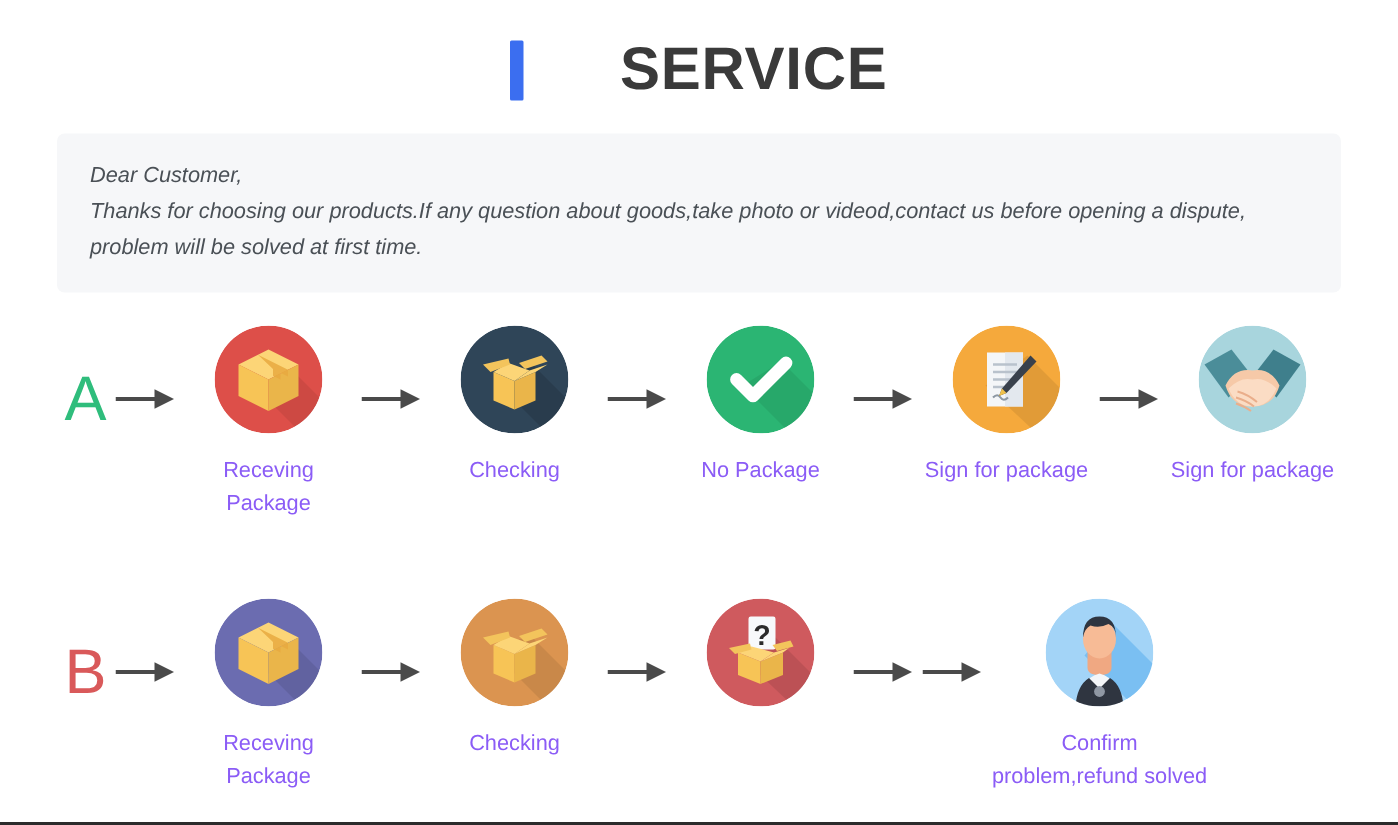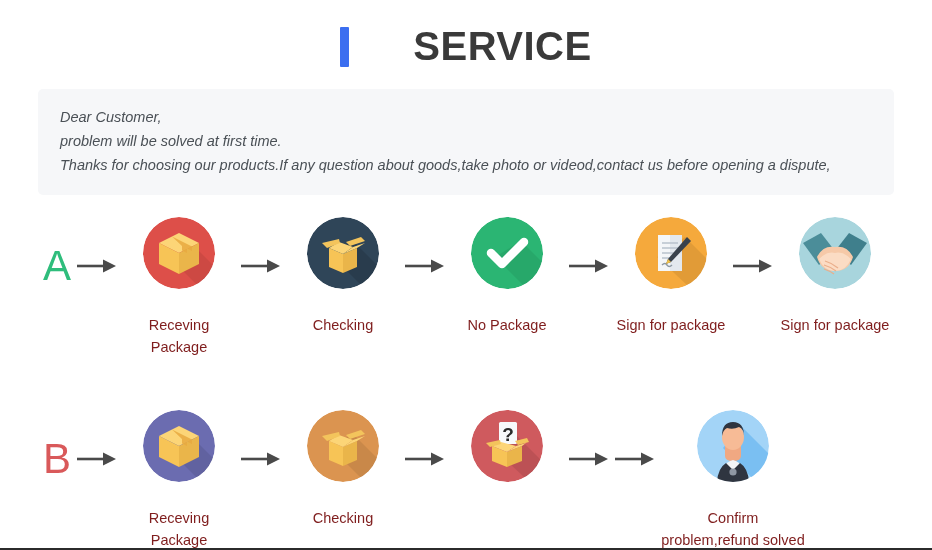--- a/index.html
+++ b/index.html
@@ -103,39 +103,39 @@
     width: 72px;
     height: 72px;
     border-radius: 50%;
     position: relative;
     overflow: hidden;
     flex: 0 0 auto;
   }
   .circle svg { display: block; }
 
   .step-label {
-    margin-top: 25px;
+    margin-top: 14px;
     font-size: 14.5px;
     line-height: 22px;
-    color: #7f1d1d;
+    color: #8b5cf6;
     text-align: center;
   }
 </style>
 </head>
 <body>
 
 <div class="title-row">
   <div class="title-bar"></div>
   <div class="title-text">SERVICE</div>
 </div>
 
 <div class="notice">
   <p>Dear Customer,</p>
+  <p>Thanks for choosing our products.If any question about goods,take photo or videod,contact us before opening a dispute,</p>
   <p>problem will be solved at first time.</p>
-  <p>Thanks for choosing our products.If any question about goods,take photo or videod,contact us before opening a dispute,</p>
 </div>
 
 <div class="flow flow-a">
 
   <div class="letter letter-a">A</div>
 
   <div class="arrow">
     <svg width="40" height="18" viewBox="0 0 40 18">
       <line x1="0" y1="9" x2="28" y2="9" stroke="#4a4a4a" stroke-width="2.6"></line>
       <polygon points="26,2.5 39,9 26,15.5" fill="#4a4a4a"></polygon>

